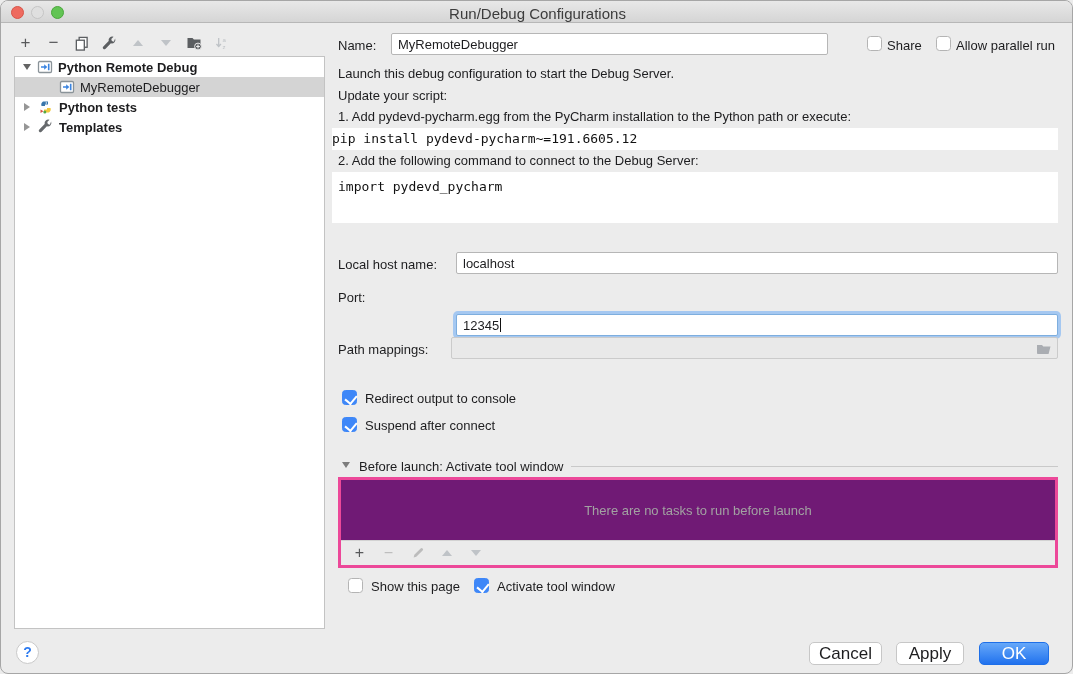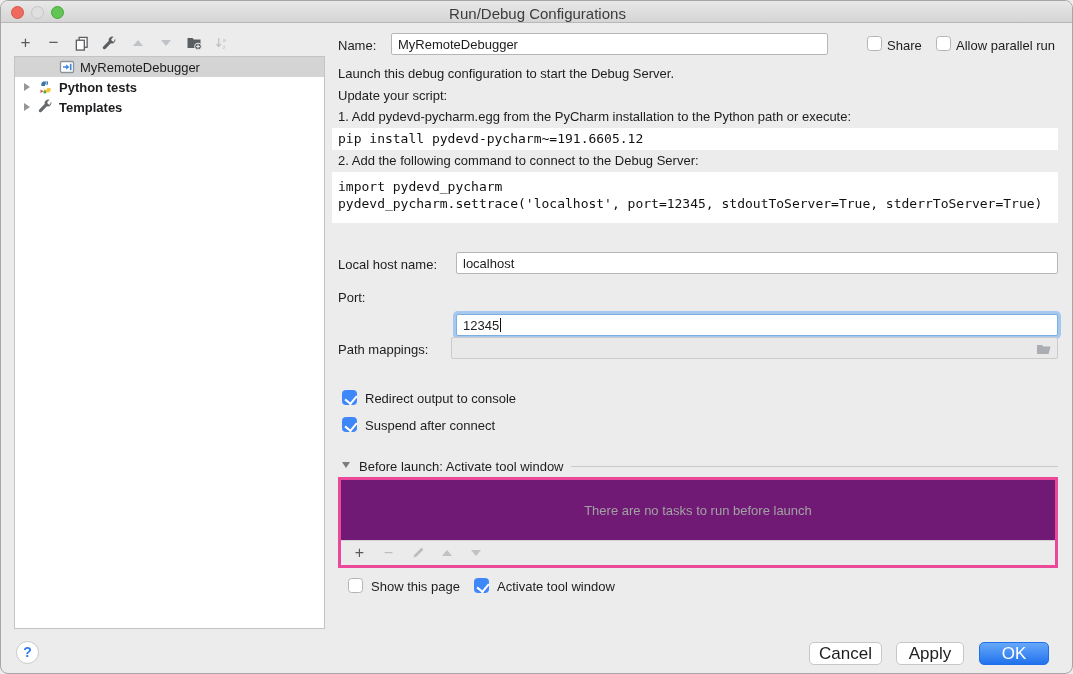--- a/index.html
+++ b/index.html
@@ -140,20 +140,32 @@
     <svg width="15" height="15" viewBox="0 0 16 16">
         <path d="M5 2v9M2.6 8.6L5 11.2 7.4 8.6" stroke="#bfc3c7" stroke-width="1.4" fill="none"></path>
         <text x="9" y="6.5" font-size="6.5" fill="#bfc3c7" font-family="sans-serif">a</text>
         <text x="9" y="13.5" font-size="6.5" fill="#bfc3c7" font-family="sans-serif">z</text>
       </svg>
   </div>
 </div>
 
 <div class="tree-panel">
 
+  <div class="tree-row">
+    <span class="twisty-exp"></span>
+    <span class="tree-ico">
+      <svg width="16" height="16" viewBox="0 0 16 16">
+          <rect x="1.5" y="2.5" width="13" height="11" rx="1.2" fill="#fff" stroke="#8a9399" stroke-width="1.3"></rect>
+          <path d="M4 8h5.2" stroke="#3a84e0" stroke-width="1.6"></path>
+          <path d="M7.2 5.2L10.2 8l-3 2.8z" fill="#3a84e0"></path>
+          <path d="M11.7 4.8v6.4" stroke="#3a84e0" stroke-width="1.6"></path>
+        </svg>
+    </span>
+    <span class="label bold">Python Remote Debug</span>
+  </div>
 
   <div class="tree-row selected">
     <span class="indent1"></span>
     <span class="tree-ico">
       <svg width="16" height="16" viewBox="0 0 16 16">
           <rect x="1.5" y="2.5" width="13" height="11" rx="1.2" fill="#fff" stroke="#8a9399" stroke-width="1.3"></rect>
           <path d="M4 8h5.2" stroke="#3a84e0" stroke-width="1.6"></path>
           <path d="M7.2 5.2L10.2 8l-3 2.8z" fill="#3a84e0"></path>
           <path d="M11.7 4.8v6.4" stroke="#3a84e0" stroke-width="1.6"></path>
         </svg>
@@ -191,25 +203,24 @@
   <span>MyRemoteDebugger</span>
 </div>
 <div class="checkbox" style="left:866px; top:35px;"></div>
 <div class="lbl" style="left:886px; top:37px;">Share</div>
 <div class="checkbox" style="left:935px; top:35px;"></div>
 <div class="lbl" style="left:955px; top:37px;">Allow parallel run</div>
 
 <div class="para" style="left:337px; top:65px;">Launch this debug configuration to start the Debug Server.</div>
 <div class="para" style="left:337px; top:87px;">Update your script:</div>
 <div class="para" style="left:337px; top:108px;">1. Add pydevd-pycharm.egg from the PyCharm installation to the Python path or execute:</div>
-<div class="codebox" style="left:331px; top:127px; width:726px; height:22px; line-height:22px; padding-left:6px;">pip install pydevd-pycharm~=191.6605.12</div>
+<div class="codebox" style="left:331px; top:127px; width:726px; height:22px; line-height:22px; ">pip install pydevd-pycharm~=191.6605.12</div>
 <div class="para" style="left:337px; top:152px;">2. Add the following command to connect to the Debug Server:</div>
 <div class="codebox" style="left:331px; top:171px; width:726px; height:51px; padding:6px 0 0 6px; line-height:17px;">
   <div>import pydevd_pycharm</div>
-  <div>pydevd_pycharm.settrace('localhost', port=12345, stdoutToServer=True, stderrToServer=True)</div>
 </div>
 
 <div class="lbl" style="left:337px; top:256px;">Local host name:</div>
 <div class="field" style="left:455px; top:251px; width:602px; height:22px;">
   <span>localhost</span>
 </div>
 
 <div class="lbl" style="left:337px; top:289px;">Port:</div>
 <div class="field focused" style="left:455px; top:284px; width:602px; height:22px;margin-top:29px;">
   <span>12345</span>

